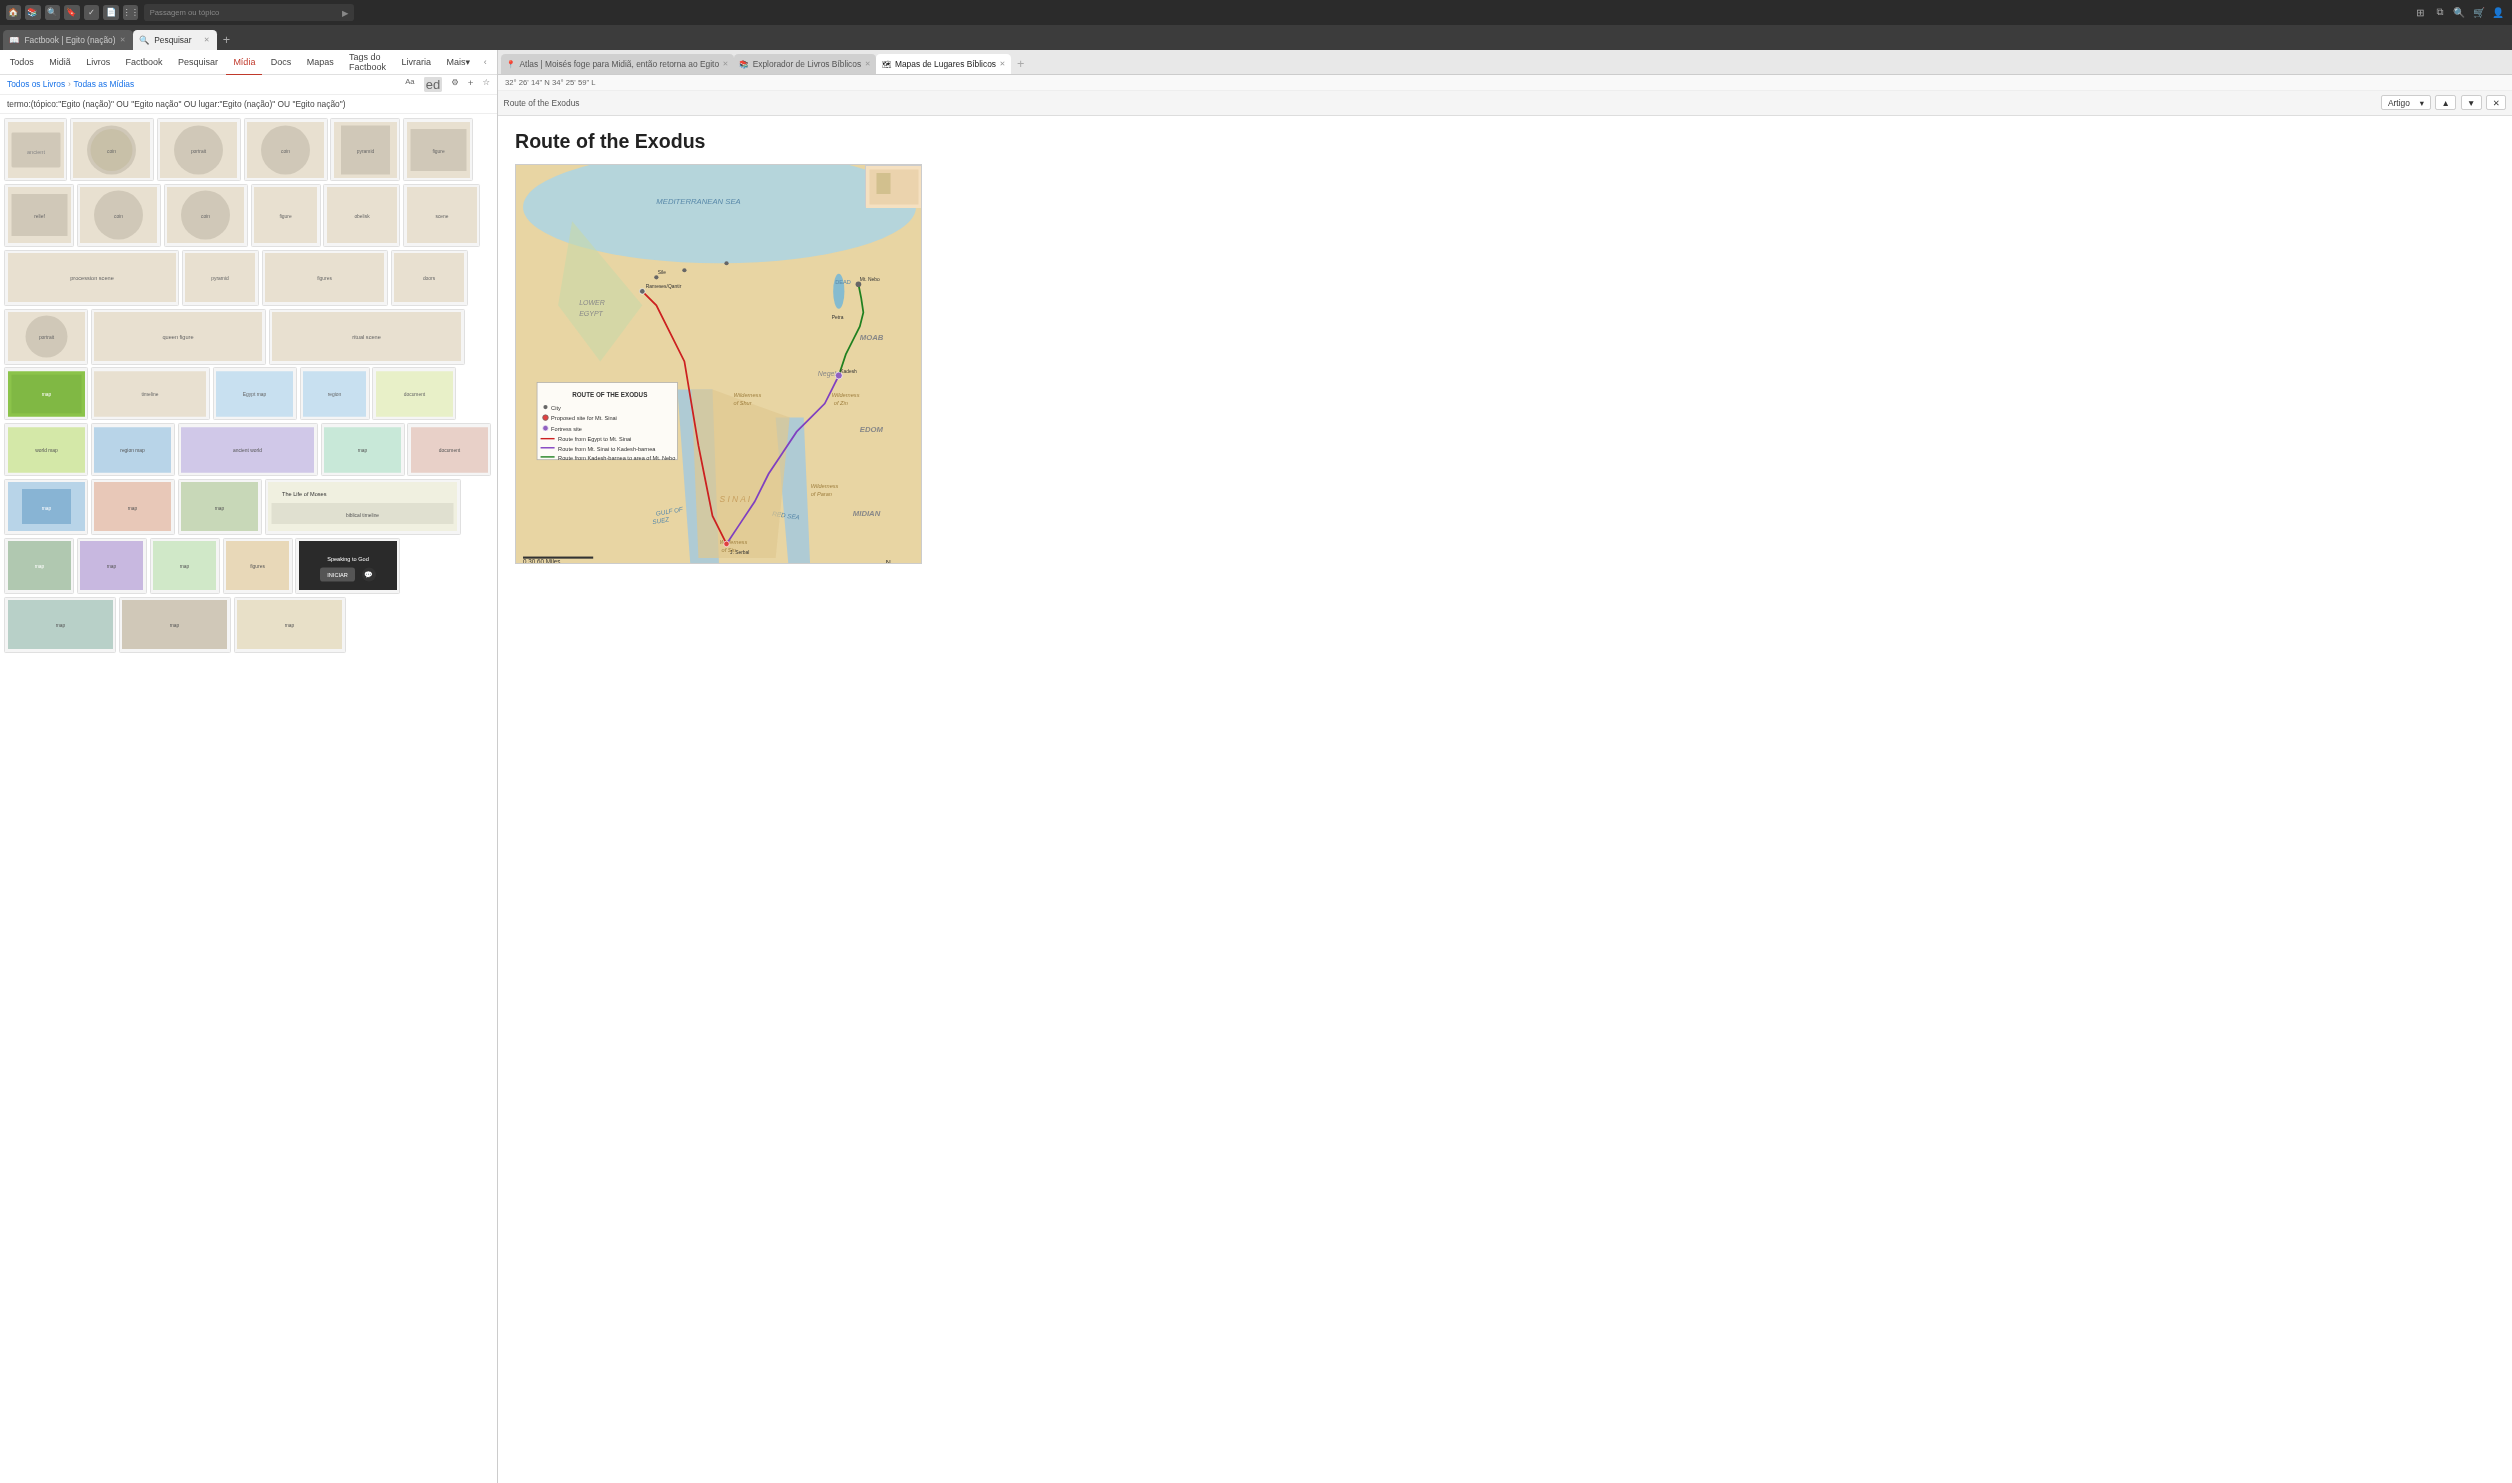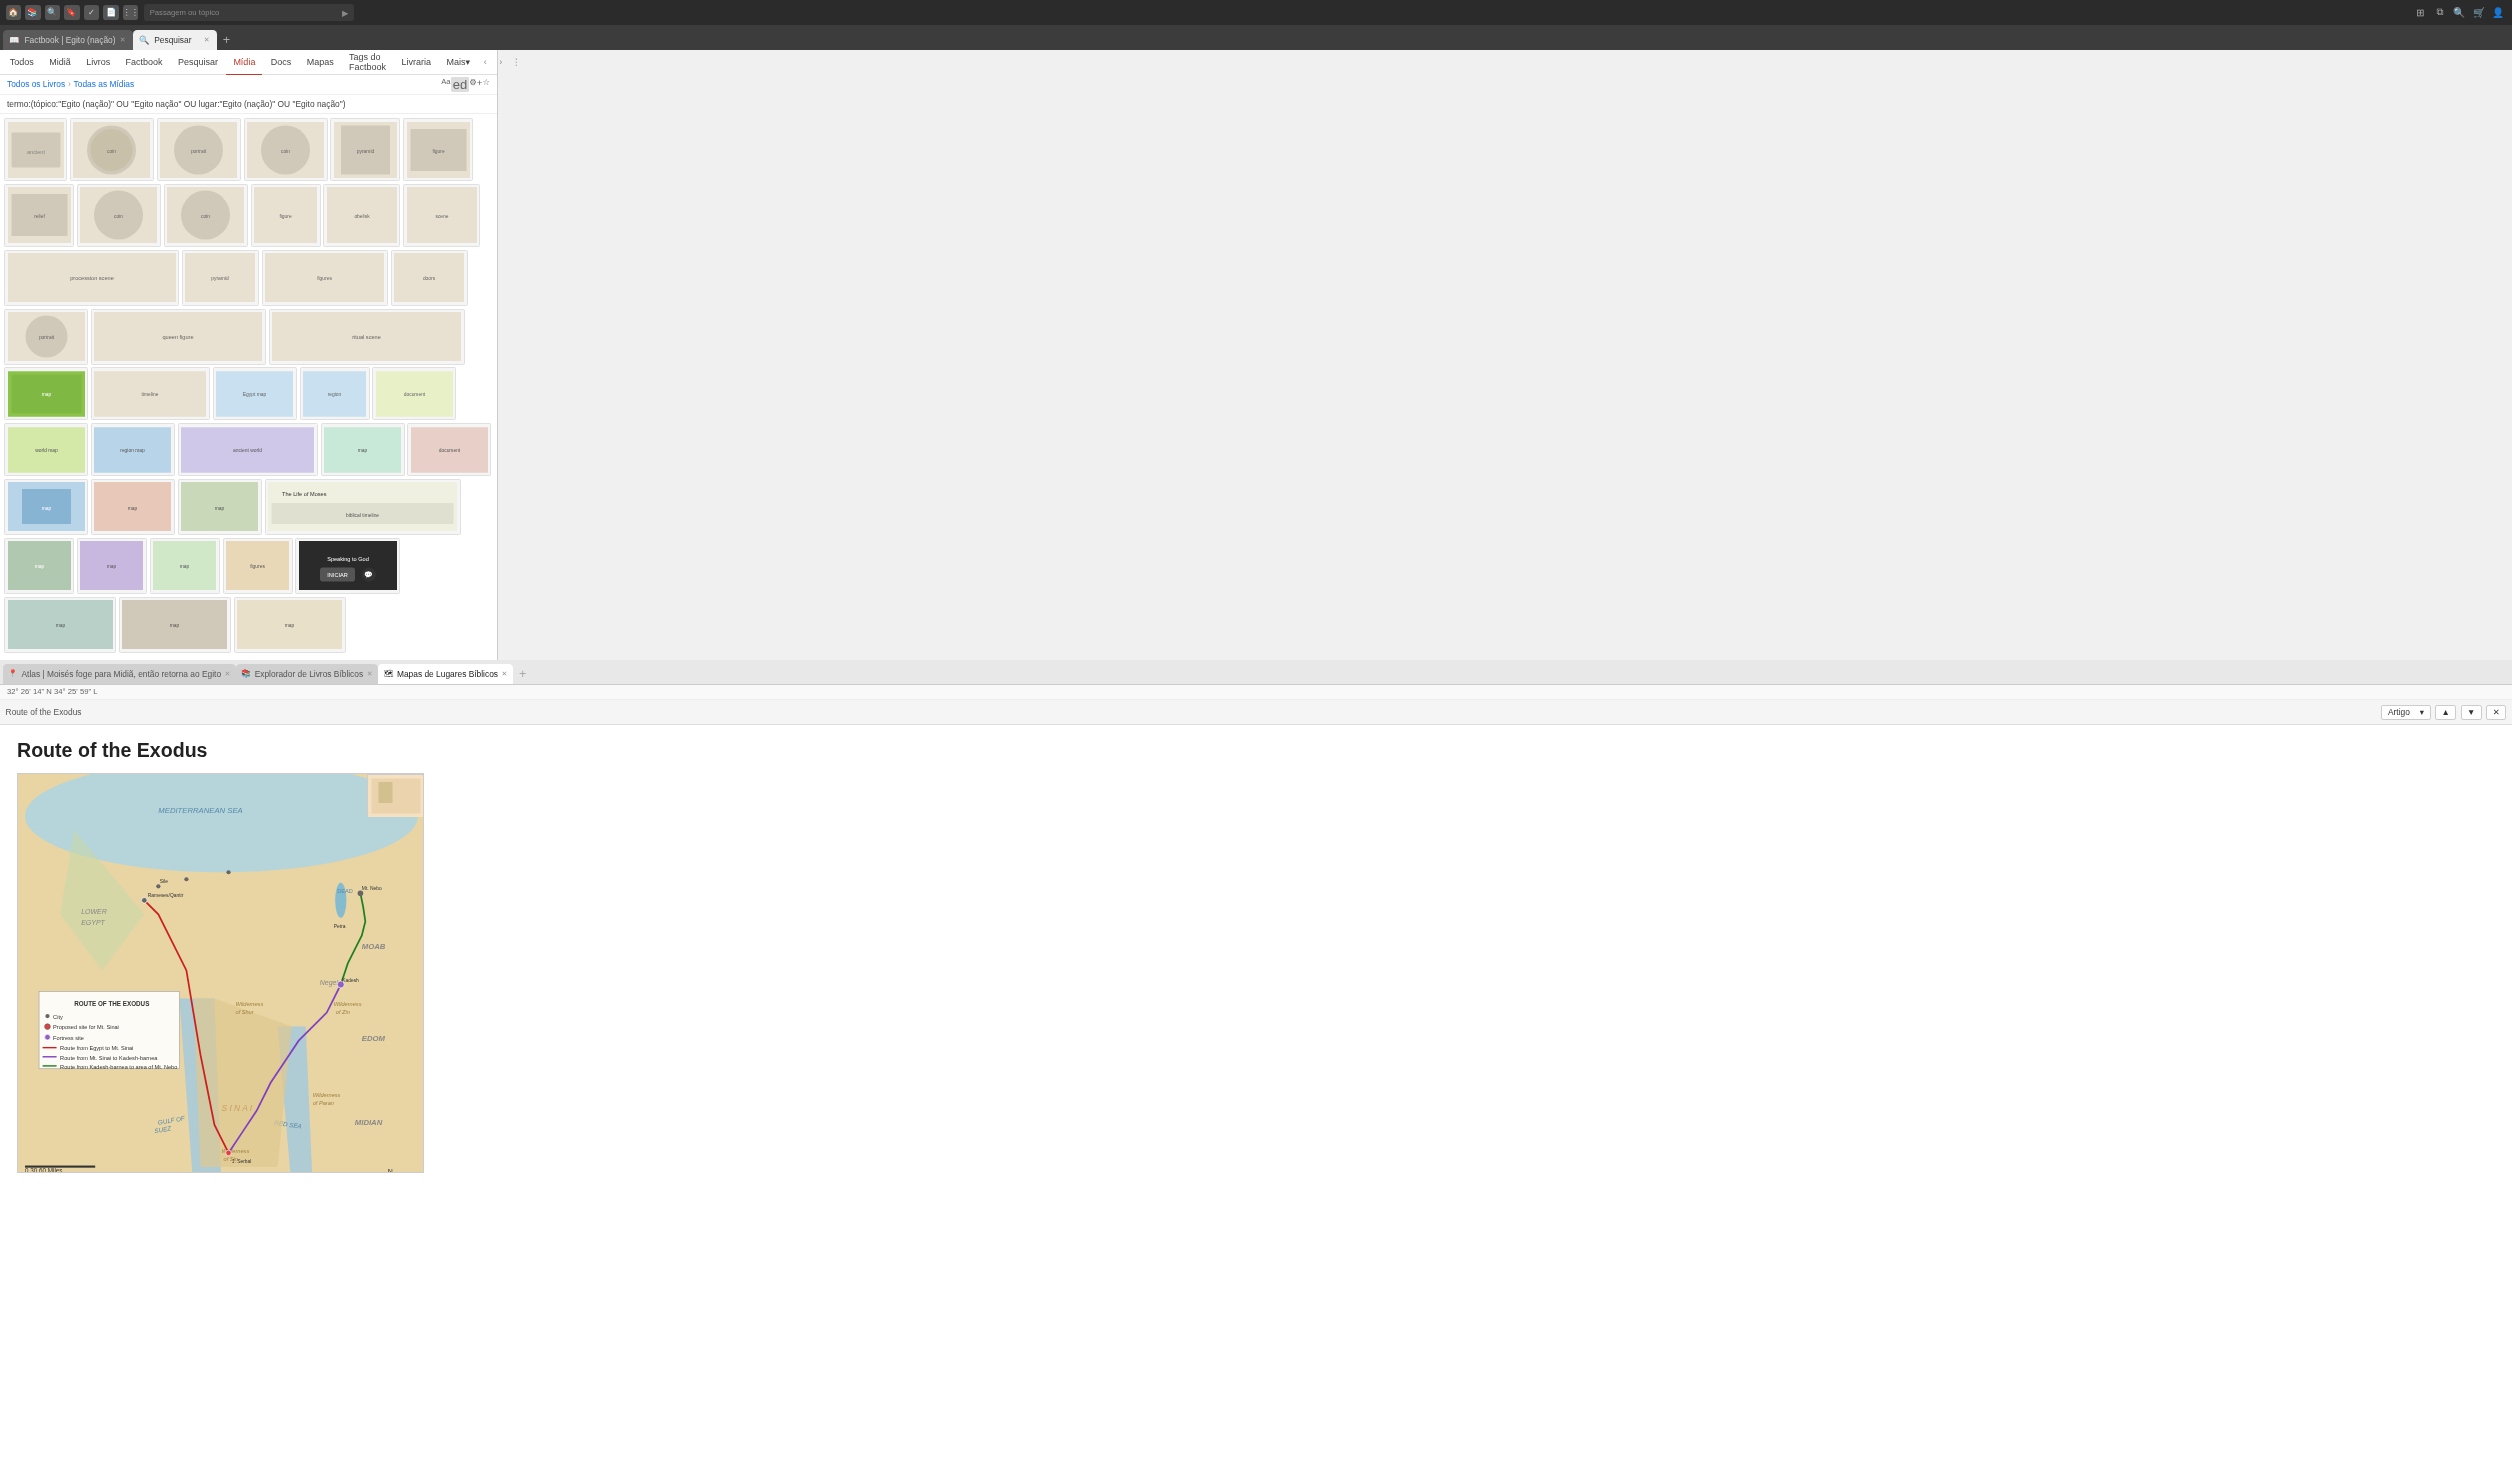--- a/index.html
+++ b/index.html
@@ -130,21 +130,20 @@
       color: #222;
     }
     .tab2-icon {
       font-size: 7.7px;
     }
 
     
     .main-layout {
       display: flex;
       height: calc(100vh - 50px);
-      flex-direction: column;
     }
 
     
     .left-panel {
       width: 498px;
       display: flex;
       flex-direction: column;
       background: #fff;
       border-right: 0.7px solid #ccc;
     }
@@ -391,21 +390,21 @@
         <div class="nav-arrow">‹</div>
         <div class="nav-arrow">›</div>
         <div class="nav-arrow">⋮</div>
       </div>
     </div>
 
     <div class="breadcrumb">
       <a>Todos os Livros</a>
       <span class="breadcrumb-sep">›</span>
       <a>Todas as Mídias</a>
-      <div style="margin-left:auto;display:flex;gap:0">
+      <div style="margin-left:auto;display:flex;gap:9px">
         <span style="font-size:7.7px;cursor:pointer">Aa</span>
         <span style="font-size:13px;cursor:pointer;background:#ddd;padding:0 2.1px;border-radius:1.4px">ed</span>
         <span style="font-size:8.4px;cursor:pointer">⚙</span>
         <span style="font-size:9.8px;cursor:pointer">+</span>
         <span style="font-size:8.4px;cursor:pointer">☆</span>
       </div>
     </div>
 
     <div class="search-bar">
       <span class="search-term">termo:(tópico:"Egito (nação)" OU "Egito nação" OU lugar:"Egito (nação)" OU "Egito nação")</span>

